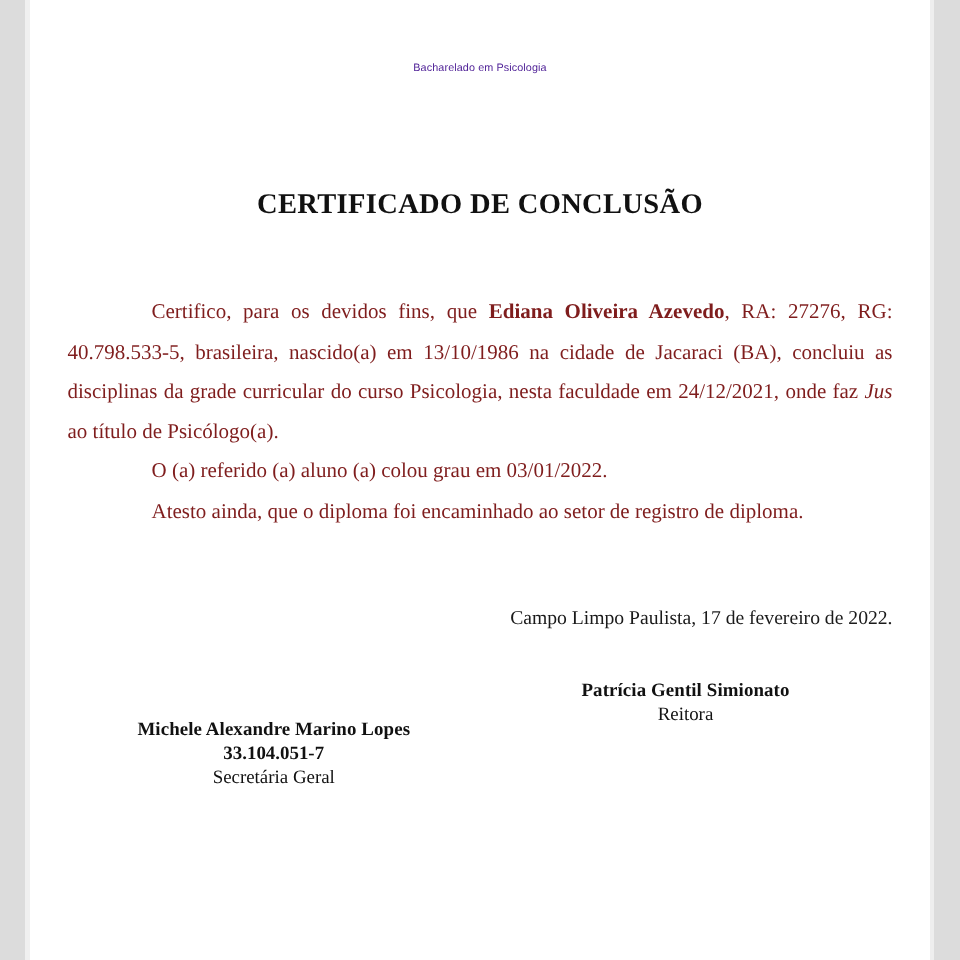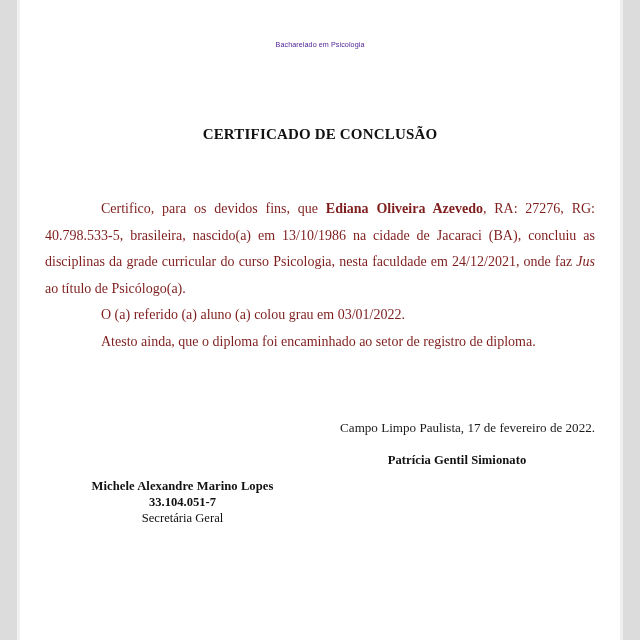--- a/index.html
+++ b/index.html
@@ -61,21 +61,21 @@
 
   
   .doc-title {
     position: absolute;
     left: 0;
     top: 126px;
     width: 600px;
     text-align: center;
     font-family: "Liberation Serif", serif;
     font-weight: bold;
-    font-size: 15px;
+    font-size: 19px;
     letter-spacing: .012em;
     color: #111111;
   }
 
   
   .doc-body {
     position: absolute;
     left: 25px;
     top: 196px;
     width: 550px;
@@ -92,21 +92,21 @@
   }
   .doc-body p.p2 { margin-top: 0px; }
   .doc-body p.p3 { margin-top: 0px; }
   .doc-body b { font-weight: bold; }
   .doc-body i { font-style: italic; }
 
   
   .place-date {
     position: absolute;
     left: 25px;
-    top: 420px;
+    top: 404px;
     width: 550px;
     text-align: right;
     font-size: 13.1px;
     color: #1a1a1a;
   }
 
   
   .signatures {
     position: absolute;
     left: 25px;
@@ -178,18 +178,19 @@
 
     <div class="signatures">
       <div class="sig-block left">
         <span class="sig-name">Michele Alexandre Marino Lopes</span>
         <span class="sig-id">33.104.051-7</span>
         <span class="sig-role">Secretária Geral</span>
       </div>
 
       <div class="sig-block right">
         <span class="sig-name">Patrícia Gentil Simionato</span>
+        <span class="sig-role">Reitora</span>
       </div>
     </div>
 
 
   </div>
 </div>
 
 </body></html>

